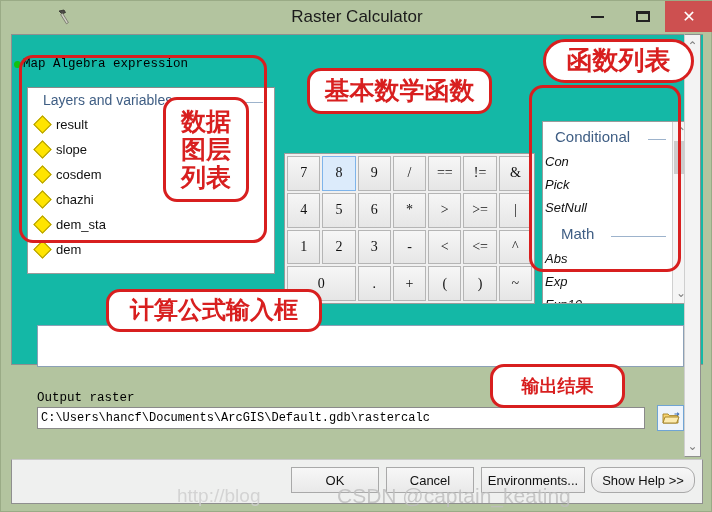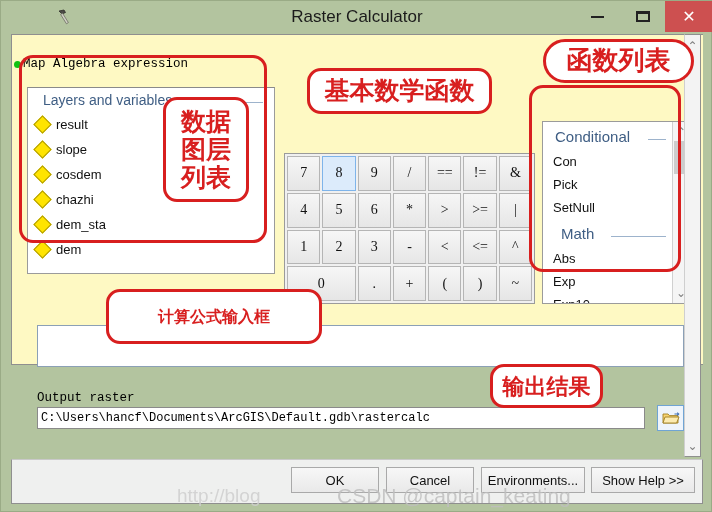--- a/index.html
+++ b/index.html
@@ -32,21 +32,21 @@
   }
   #btn-min { right:93px; width:45px; }
   #btn-max { right:48px; width:45px; }
   #btn-close { right:0; width:48px; background:#cd5050; color:#fff; font-size:16px; }
   .min-glyph { display:block; width:13px; height:2px; background:#222; }
   .max-glyph { display:block; width:14px; height:11px; border:2px solid #222; border-top-width:3px; }
 
   
   #content {
     position:absolute; left:10px; top:33px; width:692px; height:331px;
-    background:#fef9c3; border:1px solid #8f8f8f;
+    background:#14b8a6; border:1px solid #8f8f8f;
     border-right:none;
   }
   #content-scroll {
     position:absolute; right:10px; top:33px; width:17px; height:423px;
     background:#f3f3f3; border:1px solid #8f8f8f; border-left:1px solid #cfcfcf;
     display:flex; flex-direction:column; justify-content:space-between; align-items:center;
   }
   .sb-arrow { font-size:12px; color:#808080; line-height:1; padding:4px 0; user-select:none;}
   #content-scroll .sb-arrow:first-child { padding-top:5px; }
 
@@ -109,21 +109,21 @@
   #funcs-list {
     position:absolute; left:0; top:0; right:17px; bottom:0; overflow:hidden;
   }
   .func-head {
     position:relative; height:28px; font-size:15px; color:#3f5e84;
     padding-left:12px; line-height:30px;
   }
   .func-head .rule {
     position:absolute; right:6px; bottom:10px; height:1px; background:#9db3cc;
   }
-  .func-item { height:23px; line-height:23px; padding-left:10px; font-size:13px; color:#111; }
+  .func-item { height:23px; line-height:23px; padding-left:2px; font-size:13px; color:#111;font-style:italic; }
   #funcs-scroll {
     position:absolute; right:0; top:0; width:17px; bottom:0;
     background:#f5f5f5; border-left:1px solid #d0d0d0;
     display:flex; flex-direction:column; justify-content:space-between; align-items:center;
   }
   #funcs-thumb {
     position:absolute; top:19px; left:1px; width:15px; height:33px; background:#cdcdcd;
   }
 
   
@@ -159,21 +159,21 @@
   .fbtn {
     position:absolute; top:7px; height:26px;
     background:linear-gradient(#f7f7f7,#e9e9e9);
     border:1px solid #a9a9a9;
     display:flex; align-items:center; justify-content:center;
     font-size:13px; color:#111;
   }
   #btn-ok { left:279px; width:88px; }
   #btn-cancel { left:374px; width:88px; }
   #btn-env { left:469px; width:104px; }
-  #btn-help { left:579px; width:104px; }
+  #btn-help { left:579px; width:104px;border-radius:11px; }
 
   
   .wm {
     position:absolute; color:#b9b9b9; font-size:20px;
     font-family:"Liberation Sans",sans-serif; white-space:nowrap;
     user-select:none; opacity:.85;
   }
   #wm1 { left:176px; top:484px; font-size:19px; color:#cfcfcf; }
   #wm2 { left:296px; top:483px; font-size:21px; color:#bfbfbf;margin-left:40px; }
 
@@ -184,22 +184,22 @@
     display:flex; align-items:center; justify-content:center;
     font-family:"DejaVu Serif","Liberation Serif",serif;
     font-weight:bold; text-align:center; line-height:1.12;
   }
   .anno.filled { background:#ffffff; }
   #anno-layers { left:18px; top:54px; width:248px; height:188px; background:transparent; }
   #anno-layers-txt { left:162px; top:96px; width:86px; height:105px; font-size:25px; }
   #anno-math { left:306px; top:67px; width:185px; height:46px; font-size:25px; }
   #anno-funcs-box { left:528px; top:84px; width:152px; height:187px; }
   #anno-funcs-txt { left:542px; top:38px; width:151px; height:44px; font-size:26px;border-radius:22px; }
-  #anno-formula { left:105px; top:288px; width:216px; height:55px; font-size:16px; }
-  #anno-output { left:489px; top:363px; width:113px; height:44px; font-size:22px; }
+  #anno-formula { left:105px; top:288px; width:216px; height:43px; font-size:24px; }
+  #anno-output { left:489px; top:363px; width:135px; height:44px; font-size:18px; }
 </style>
 </head>
 <body>
 
 <div id="window">
 
   <div id="titlebar">
     <div id="app-icon">
       <svg width="20" height="20" viewBox="0 0 20 20">
         <path d="M3 4 L8 3 L9.5 5.5 L6 7 Z" fill="#4a4a45" stroke="#2e2e2a" stroke-width="0.8"></path>

